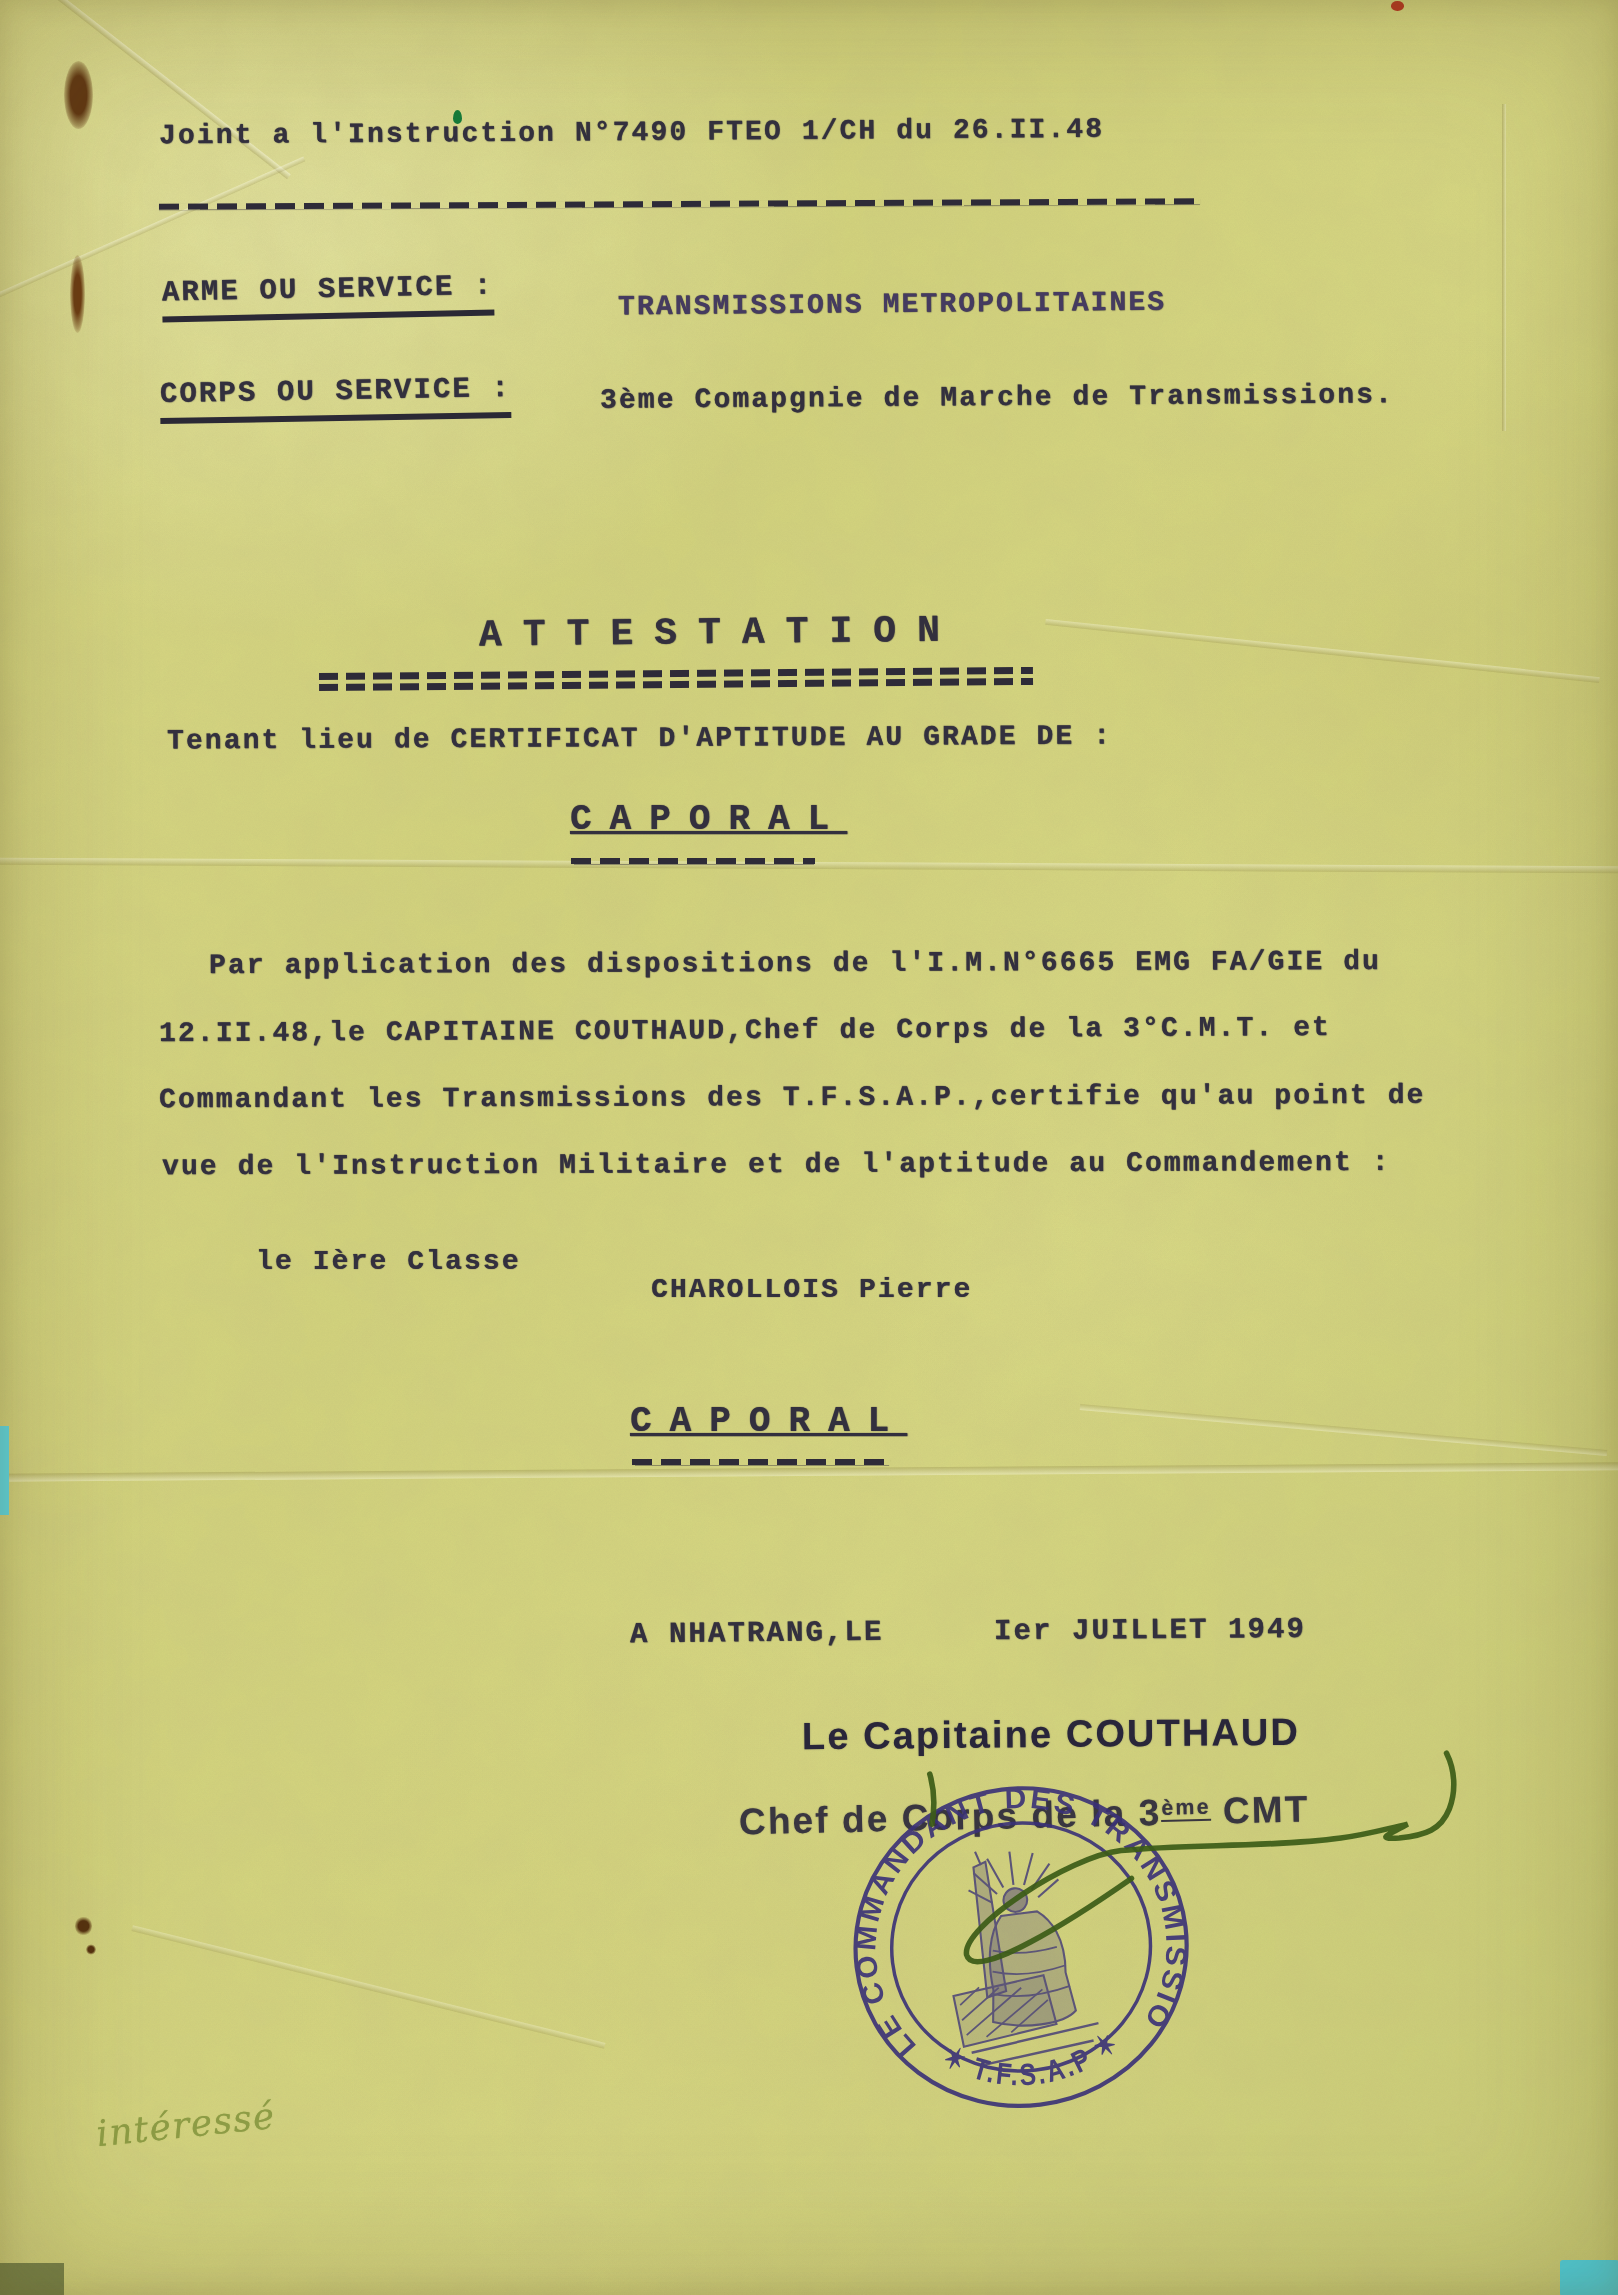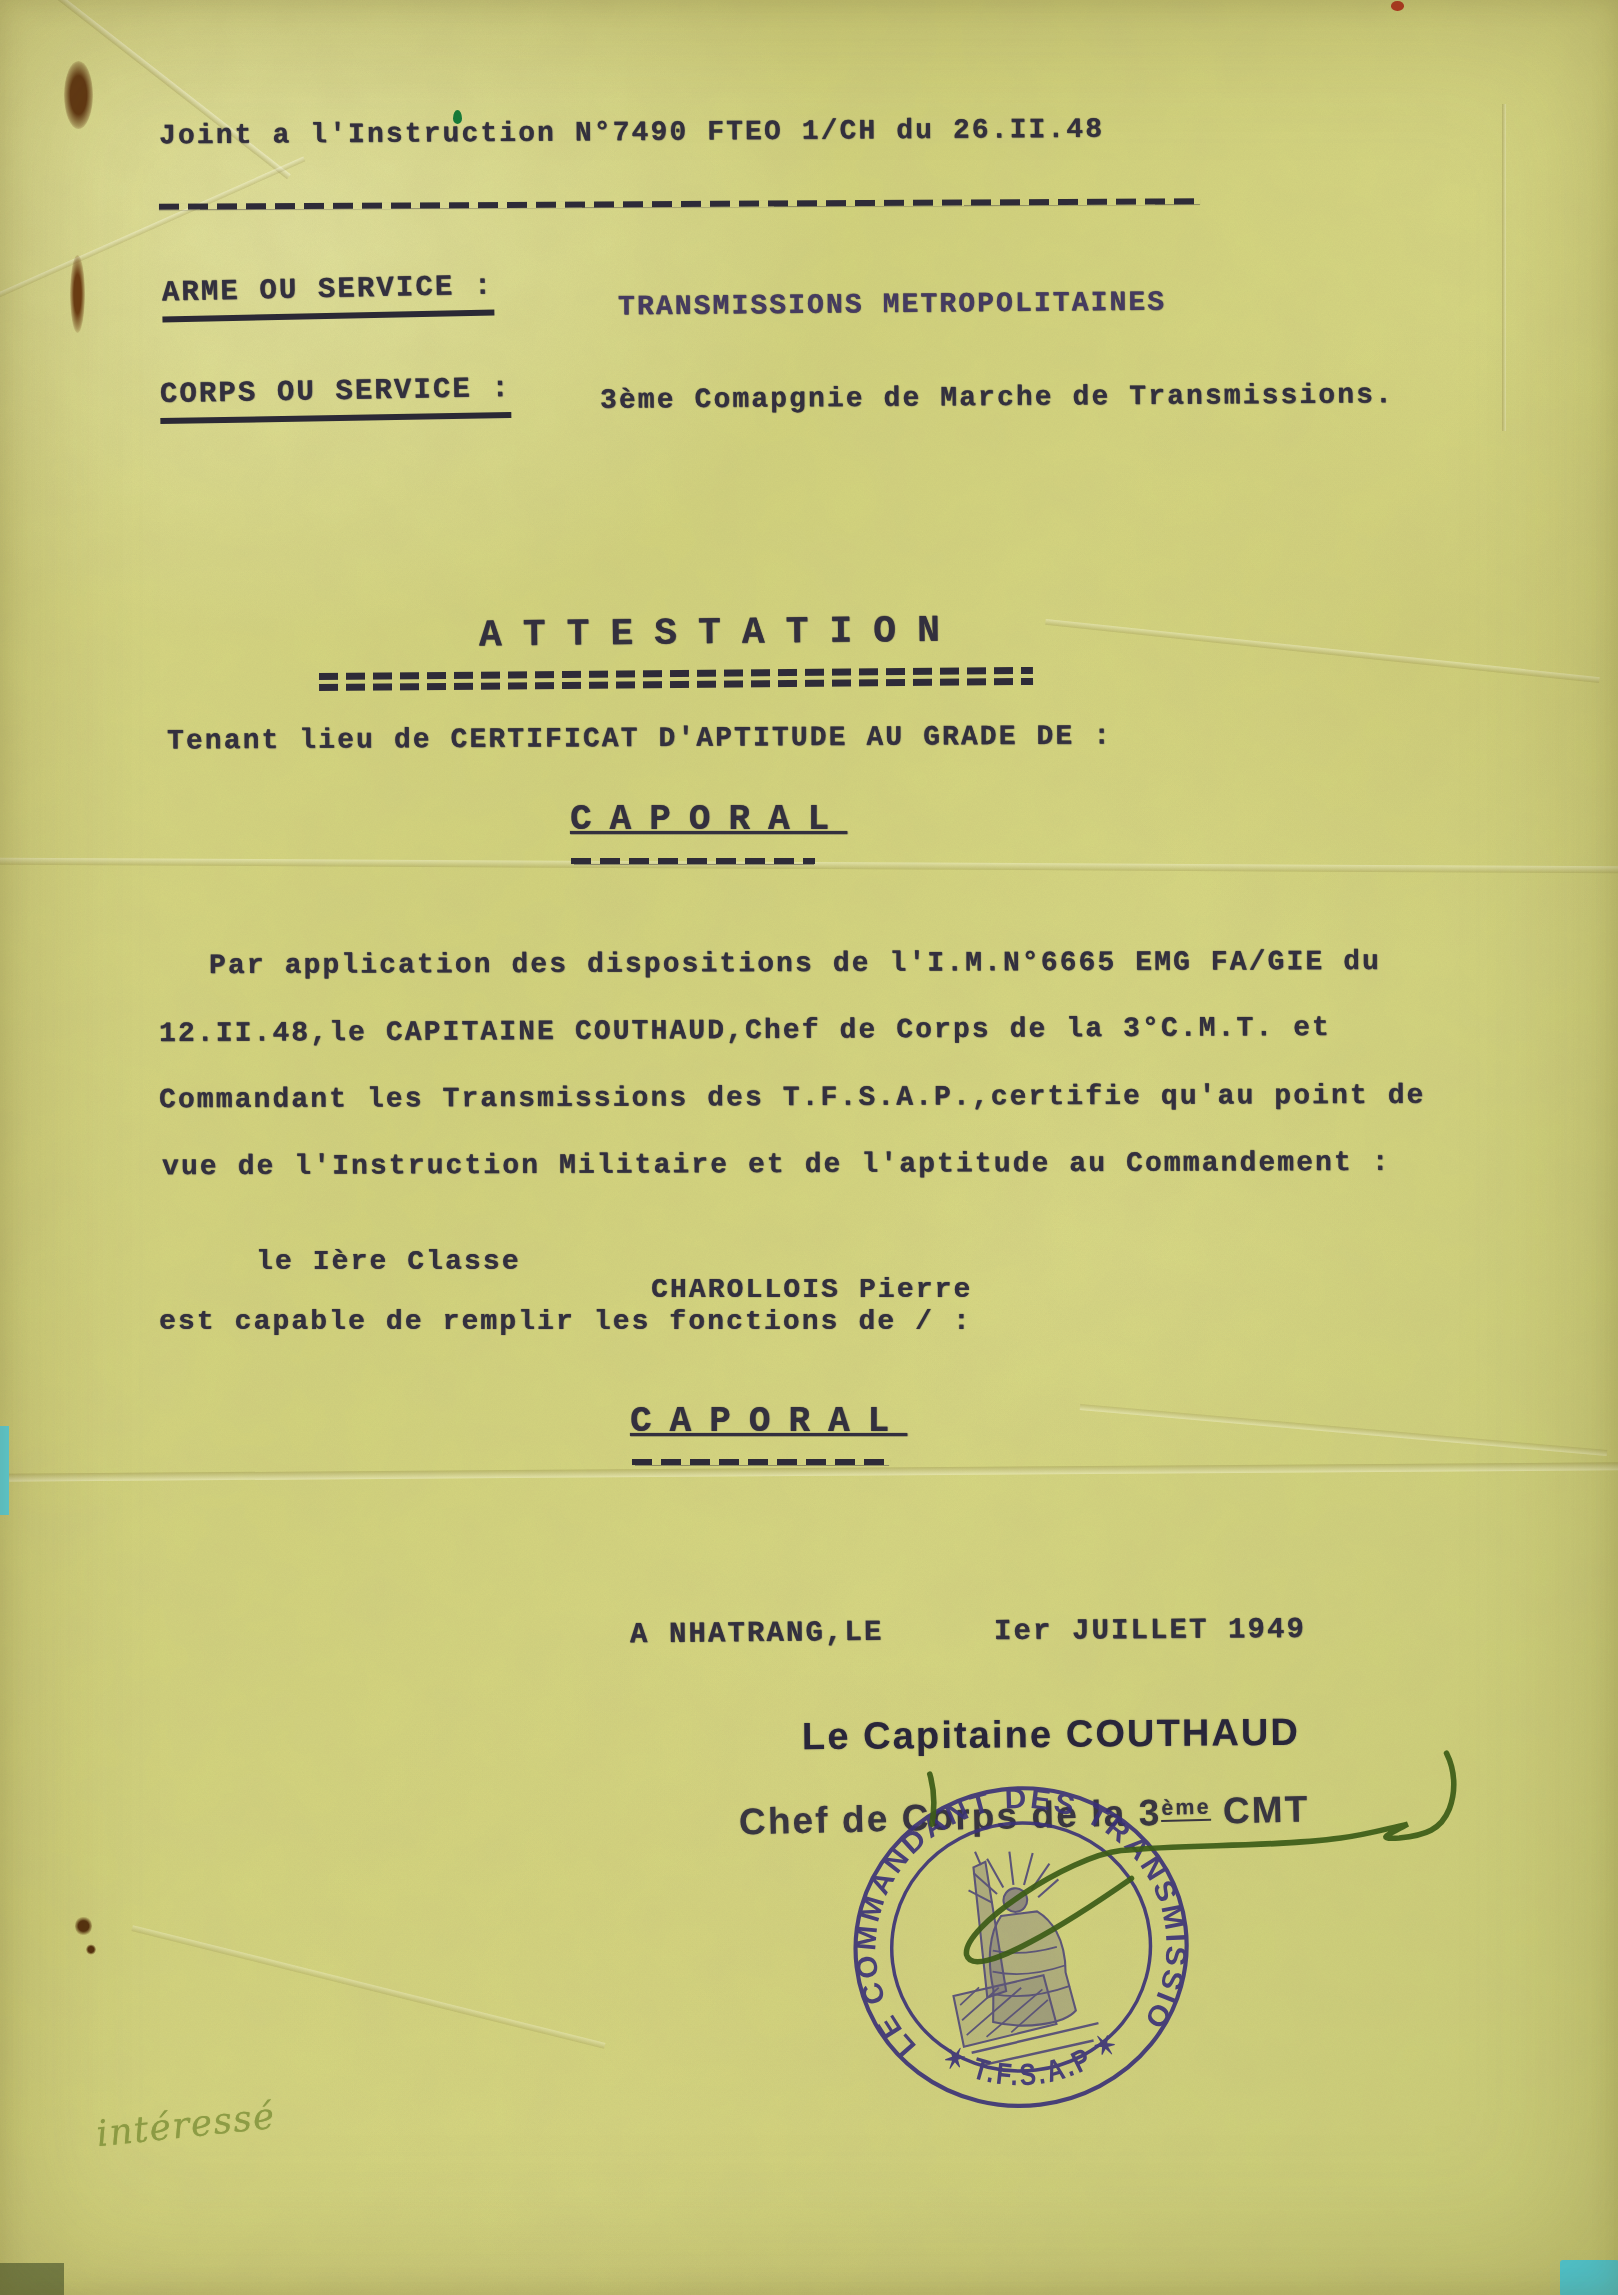--- a/index.html
+++ b/index.html
@@ -110,21 +110,20 @@
   <div class="tw grade" style="left:570px;top:799px;">CAPORAL</div>
   <div class="dashes" style="left:571px;top:858px;width:244px;height:5.6px;"></div>
 
   <div class="tw" style="left:209px;top:948px;transform:rotate(-.2deg);">Par application des dispositions de l'I.M.N°6665 EMG FA/GIE du</div>
   <div class="tw" style="left:159px;top:1015px;transform:rotate(-.3deg);">12.II.48,le CAPITAINE COUTHAUD,Chef de Corps de la 3°C.M.T. et</div>
   <div class="tw" style="left:159px;top:1082px;transform:rotate(-.2deg);">Commandant les Transmissions des T.F.S.A.P.,certifie qu'au point de</div>
   <div class="tw" style="left:162px;top:1149px;transform:rotate(-.2deg);">vue de l'Instruction Militaire et de l'aptitude au Commandement :</div>
 
   <div class="tw" style="left:256px;top:1246px;">le Ière Classe</div>
   <div class="tw" style="left:651px;top:1274px;">CHAROLLOIS Pierre</div>
-  <div class="tw" style="left:159px;top:1306px;">est capable de remplir les fonctions de / :</div>
 
   <div class="tw grade" style="left:630px;top:1401px;">CAPORAL</div>
   <div class="dashes" style="left:632px;top:1459px;width:258px;height:5.6px;"></div>
 
   <div class="tw" style="left:630px;top:1617px;font-size:29px;transform:rotate(-.6deg);">A NHATRANG,LE</div>
   <div class="tw" style="left:994px;top:1614px;font-size:29px;transform:rotate(-.4deg);">Ier JUILLET 1949</div>
 
   <div class="stamped" style="left:802px;top:1713px;font-size:38px;transform:rotate(-.5deg);">Le Capitaine COUTHAUD</div>
   <div class="stamped" style="left:739px;top:1795px;font-size:37px;opacity:.9;transform:rotate(-1.3deg);">
     <span>Chef de Corps de la 3</span><sup>ème</sup><span> CMT</span>

